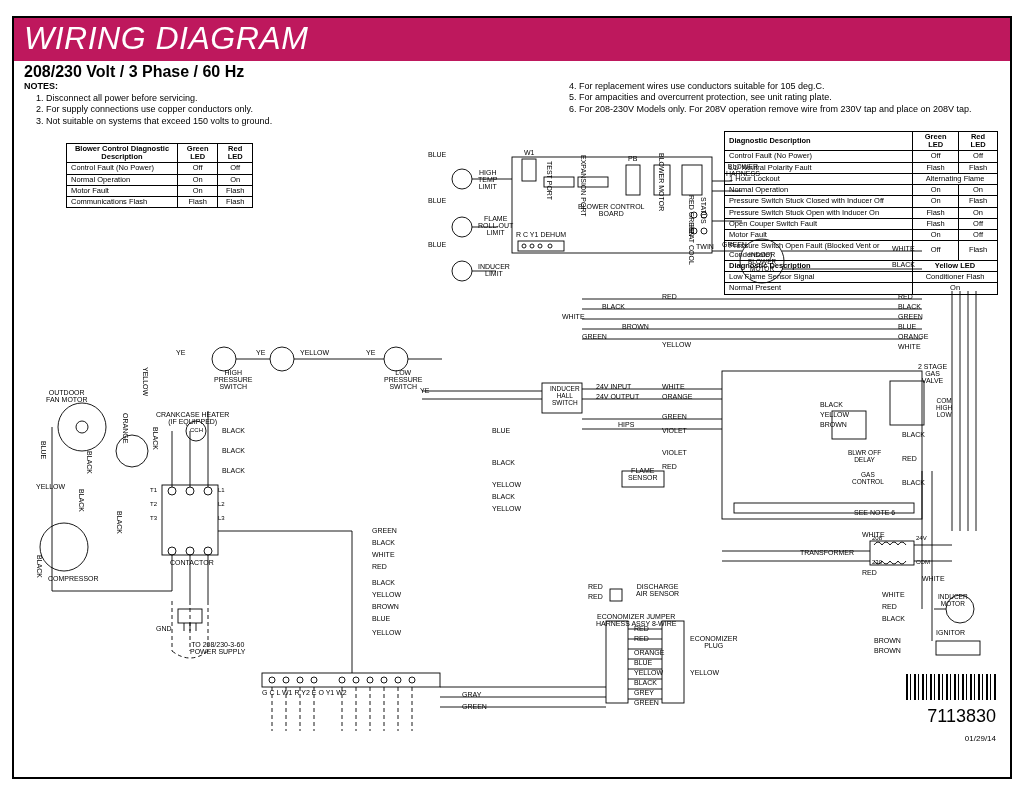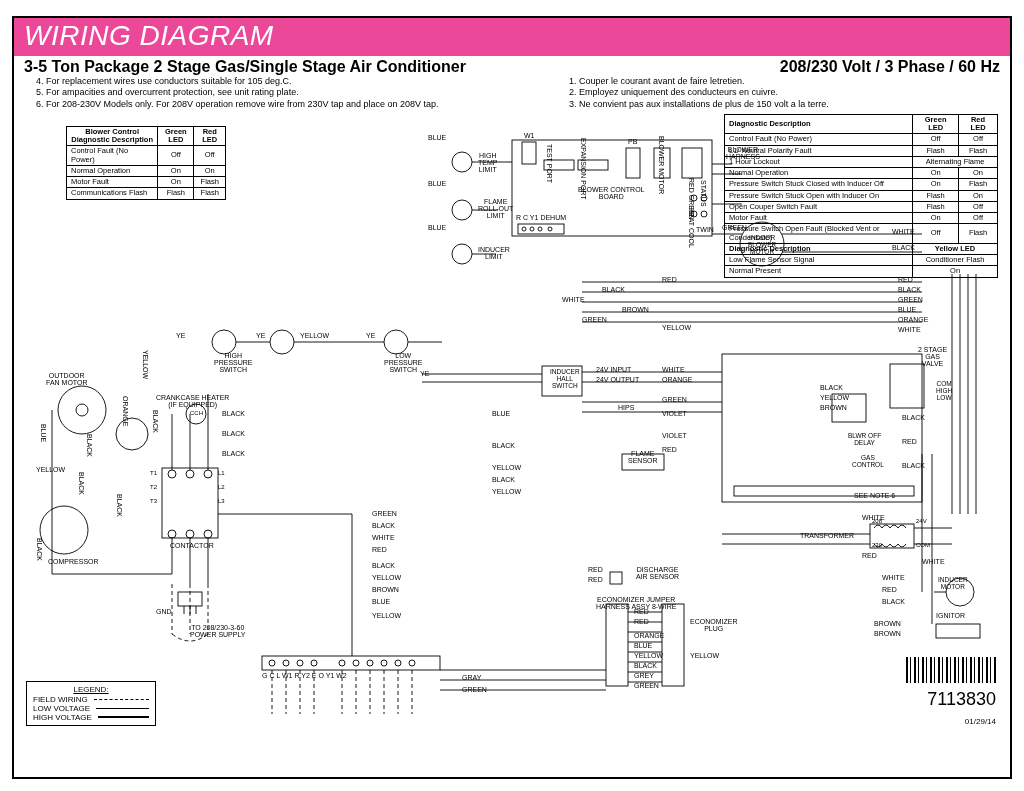--- a/index.html
+++ b/index.html
@@ -10,24 +10,24 @@
     background: #fff;
     position: relative;
     overflow: hidden;
   }
   .page {
     position: absolute;
     inset: 16px 12px 12px 12px;
     border: 2px solid #000;
   }
   .title-bar {
-    background: #ec4899;
+    background: #be185d;
     color: #fff;
     padding: 2px 10px 4px 10px;
-    font-size: 28px;
+    font-size: 32px;
     font-style: italic;
     font-weight: 400;
     letter-spacing: 0.5px;
   }
   .subheader {
     display: flex;
     justify-content: space-between;
     align-items: baseline;
     padding: 2px 10px 0 10px;
     font-weight: 700;
@@ -59,21 +59,21 @@
   }
   .tbl td, .tbl th {
     border: 1px solid #000;
     padding: 1px 4px;
     text-align: center;
     line-height: 1.1;
   }
   .tbl .hdr { font-weight: 700; }
   .tbl .lft { text-align: left; }
 
-  .blower-tbl { left: 44px; top: 12px; width: 160px; }
+  .blower-tbl { left: 44px; top: 12px; width: 187px; }
 
   .diag-tbl { right: 4px; top: 0; width: 274px; }
 
   
   .legend {
     position: absolute;
     left: 4px; bottom: 8px;
     border: 1px solid #000;
     padding: 3px 6px 3px 6px;
     font-size: 8px;
@@ -125,37 +125,37 @@
 </head>
 <body>
 
 <div class="page">
 
   <div class="title-bar">
     <span>WIRING DIAGRAM</span>
   </div>
 
   <div class="subheader">
-    <span>3-5 Ton Package 2 Stage Gas/Single Stage Air Conditioner</span>
     <span>208/230 Volt / 3 Phase / 60 Hz</span>
   </div>
 
   <div class="notes-row">
+    <div class="col">
+      <div class="notes-label">NOTES:</div>
+      <ol>
+        <li>Disconnect all power before servicing.</li>
+        <li>For supply connections use copper conductors only.</li>
+        <li>Not suitable on systems that exceed 150 volts to ground.</li>
+      </ol>
+    </div>
     <div class="col">
       <ol start="4">
         <li>For replacement wires use conductors suitable for 105 deg.C.</li>
         <li>For ampacities and overcurrent protection, see unit rating plate.</li>
         <li>For 208-230V Models only.  For 208V operation remove wire from 230V tap and place on 208V tap.</li>
-      </ol>
-    </div>
-    <div class="col">
-      <ol>
-        <li>Couper le courant avant de faire letretien.</li>
-        <li>Employez uniquement des conducteurs en cuivre.</li>
-        <li>Ne convient pas aux installations de plus de 150 volt a la terre.</li>
       </ol>
     </div>
   </div>
 
   <div class="content">
 
     <table class="tbl blower-tbl">
       <tbody>
           <tr>
         <th class="hdr">Blower Control Diagnostic Description</th>
@@ -607,35 +607,20 @@
     <span class="chip" style="left:350px;top:448px">BLACK</span>
     <span class="chip" style="left:350px;top:460px">YELLOW</span>
     <span class="chip" style="left:350px;top:472px">BROWN</span>
     <span class="chip" style="left:350px;top:484px">BLUE</span>
     <span class="chip" style="left:350px;top:498px">YELLOW</span>
     <span class="chip" style="left:440px;top:560px">GRAY</span>
     <span class="chip" style="left:440px;top:572px">GREEN</span>
 
     <span class="chip" style="left:240px;top:558px">G   C   L   W1      R   Y2   E   O   Y1   W2</span>
 
-    <div class="legend">
-      <div class="ttl">LEGEND:</div>
-      <div class="legend-row">
-          <span>FIELD WIRING</span>
-          <span class="lw-dash"></span>
-        </div>
-      <div class="legend-row">
-          <span>LOW VOLTAGE</span>
-          <span class="lw-thin"></span>
-        </div>
-      <div class="legend-row">
-          <span>HIGH VOLTAGE</span>
-          <span class="lw-thick"></span>
-        </div>
-    </div>
 
     <div class="docid">
       <span class="barcode"></span><br>
       <span class="num">7113830</span><br>
       <span class="date">01/29/14</span>
     </div>
 
   </div>
 </div>
 

